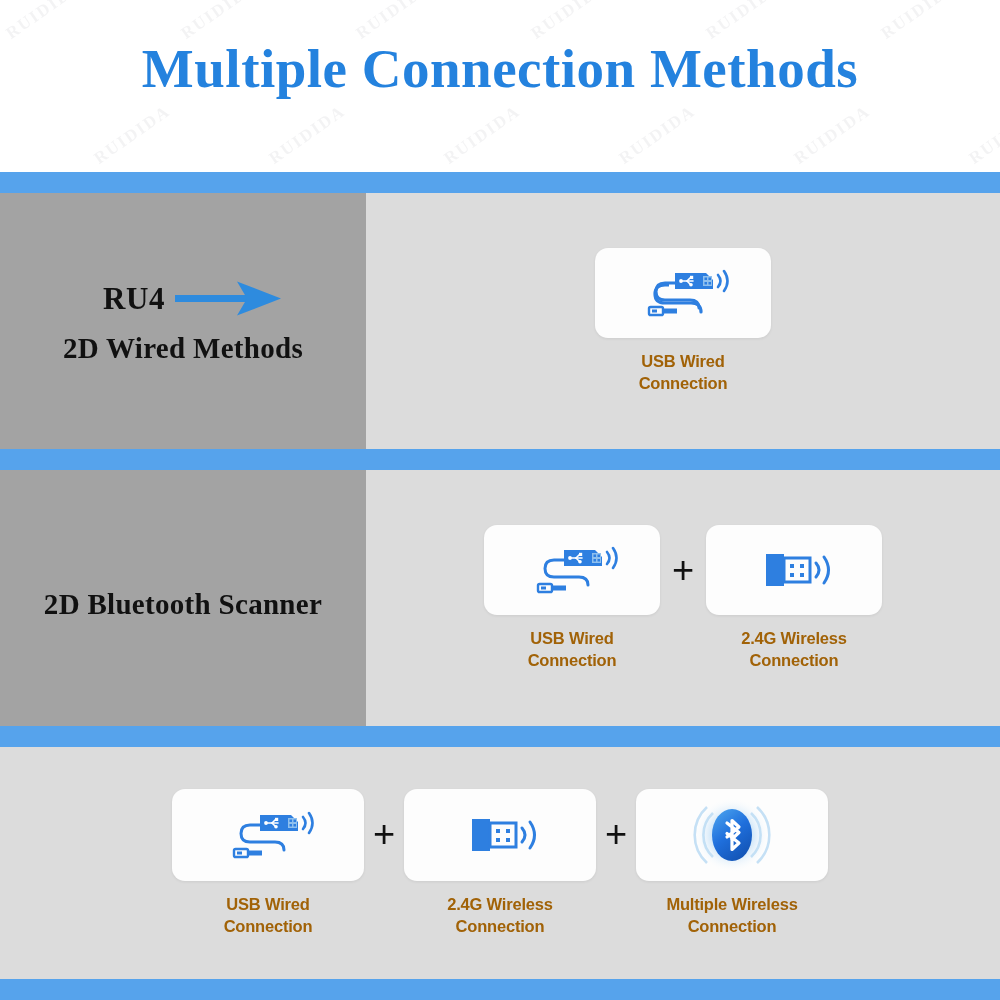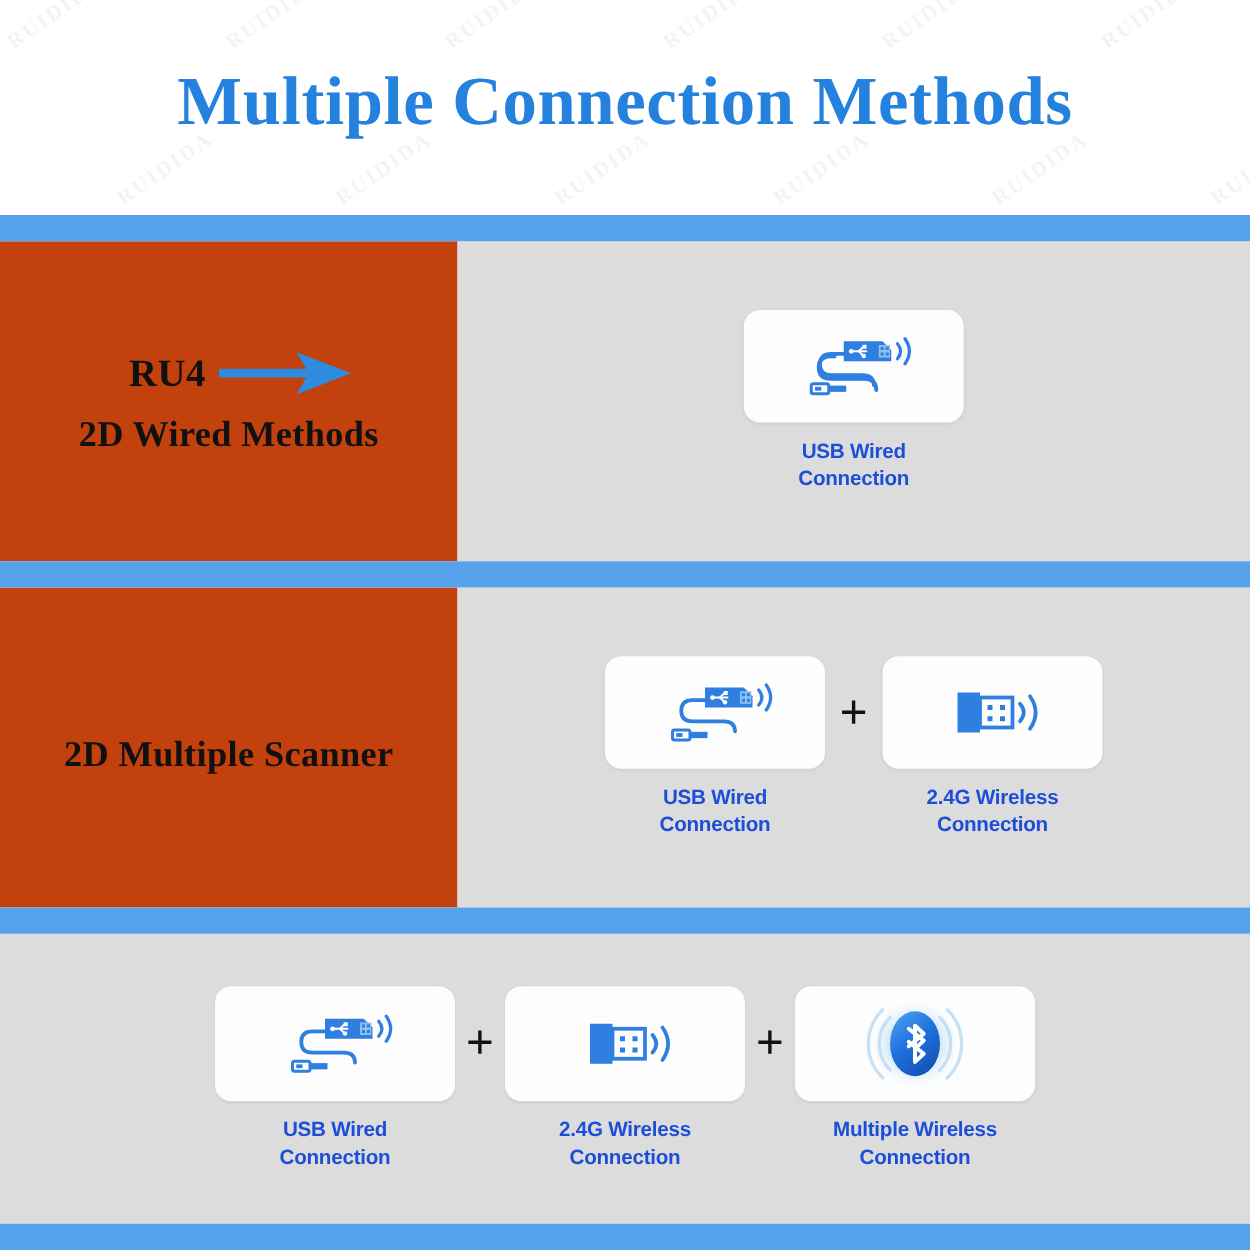--- a/index.html
+++ b/index.html
@@ -25,21 +25,21 @@
     font-size:17px;
     letter-spacing:2px;
     color:rgba(120,120,130,0.085);
     transform:rotate(-35deg);
     white-space:nowrap;
     font-weight:700;
   }
 
   
   .title-bar{
-    position:absolute;left:0;top:12px;width:1000px;height:172px;
+    position:absolute;left:0;top:0;width:1000px;height:172px;
     display:flex;align-items:center;justify-content:center;
     z-index:10;
   }
   .title{
     font-family:"Liberation Serif", serif;
     font-size:55px;
     font-weight:700;
     color:#2482DE;
     letter-spacing:0.5px;
     line-height:1;
@@ -62,21 +62,21 @@
     position:absolute;left:0;width:1000px;
     display:flex;
     z-index:6;
   }
   .row.r1{top:193px;height:256px;}
   .row.r2{top:470px;height:256px;}
   .row.r3{top:747px;height:232px;}
 
   .left-pane{
     width:366px;height:100%;
-    background:#c2410c;
+    background:#a3a3a3;
     position:relative;
     flex:0 0 366px;
   }
   .right-pane{
     flex:1 1 auto;height:100%;
     background:#dcdcdc;
     position:relative;
     display:flex;align-items:center;justify-content:center;
   }
 
@@ -131,21 +131,21 @@
     background:#fdfdfd;
     border-radius:13px;
     display:flex;align-items:center;justify-content:center;
     box-shadow:0 1px 3px rgba(0,0,0,0.07);
   }
   .card-label{
     margin-top:12px;
     font-family:"Liberation Sans", sans-serif;
     font-size:16.5px;
     font-weight:600;
-    color:#1d4ed8;
+    color:#a16207;
     text-align:center;
     line-height:1.35;
     letter-spacing:-0.2px;
   }
   .plus{
     width:46px;
     display:flex;align-items:center;justify-content:center;
     height:90px;
     font-family:"Liberation Sans", sans-serif;
     font-size:38px;
@@ -279,21 +279,21 @@
             <span>Connection</span>
           </div>
         </div>
       </div>
     </div>
   </div>
 
   <div class="row r2">
     <div class="left-pane">
       <div class="left-inner">
-        <div class="scanner-name">2D Multiple Scanner</div>
+        <div class="scanner-name">2D Bluetooth Scanner</div>
       </div>
     </div>
     <div class="right-pane">
       <div class="cards">
         <div class="card-group">
           <div class="card">
             <svg width="96" height="60" viewBox="0 0 96 60">
               <path d="M60 20 L30 20 Q21 20 21 28.5 Q21 37 30 37 L55 37 Q64 37 64 45" fill="none" stroke="#2E7FE0" stroke-width="3" stroke-linecap="round"></path>
               <path d="M40 10 L71 10 L78 17 L78 26 L40 26 Z" fill="#2E7FE0"></path>
               <rect x="68" y="13" width="9" height="10" fill="#8FC0EE"></rect>

